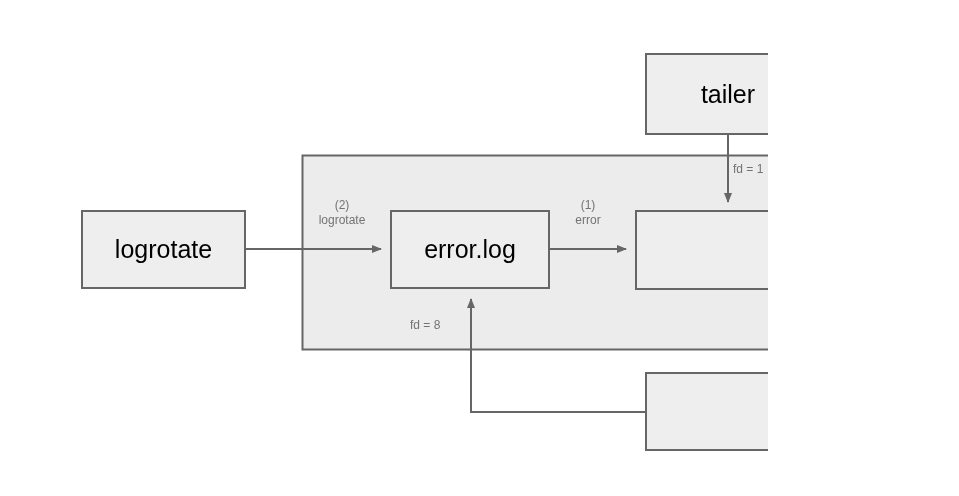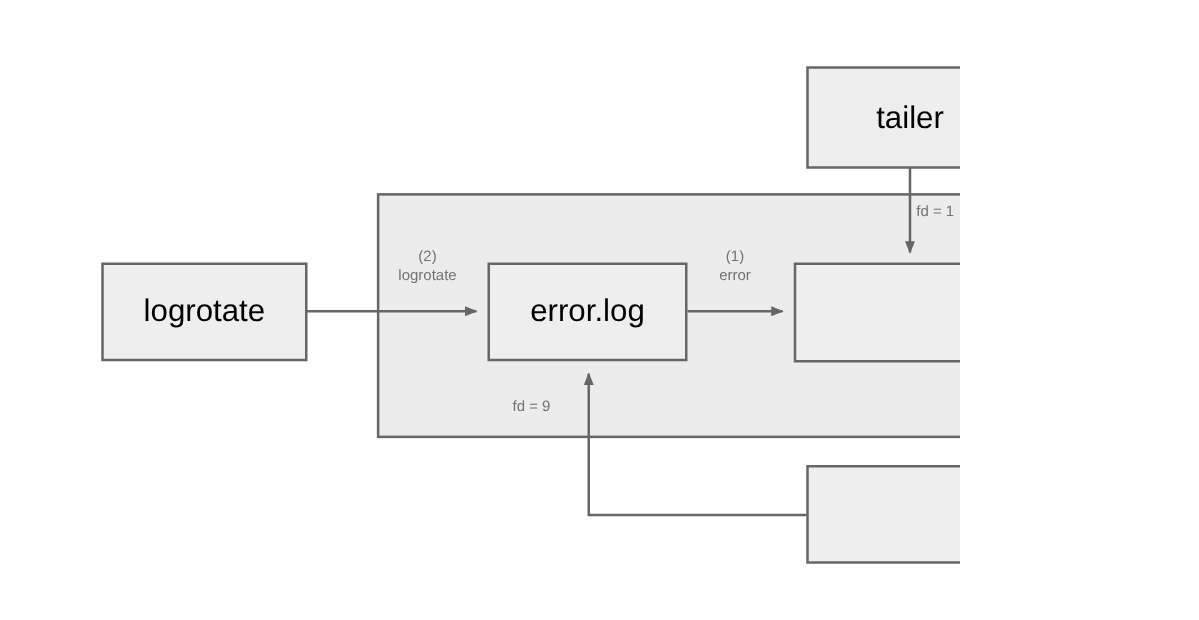--- a/index.html
+++ b/index.html
@@ -96,15 +96,15 @@
     <div>logrotate</div>
   </div>
 
   <div class="edge-label two-line" style="left:552px; top:178px; width:72px;">
     <div>(1)</div>
     <div>error</div>
   </div>
 
   <div class="edge-label" style="left:733px; top:142px; width:60px; text-align:left;">fd = 1</div>
 
-  <div class="edge-label" style="left:410px; top:298px; width:60px; text-align:left;">fd = 9</div>
+  <div class="edge-label" style="left:410px; top:298px; width:60px; text-align:left;">fd = 8</div>
 
 </div>
 
 </body></html>

